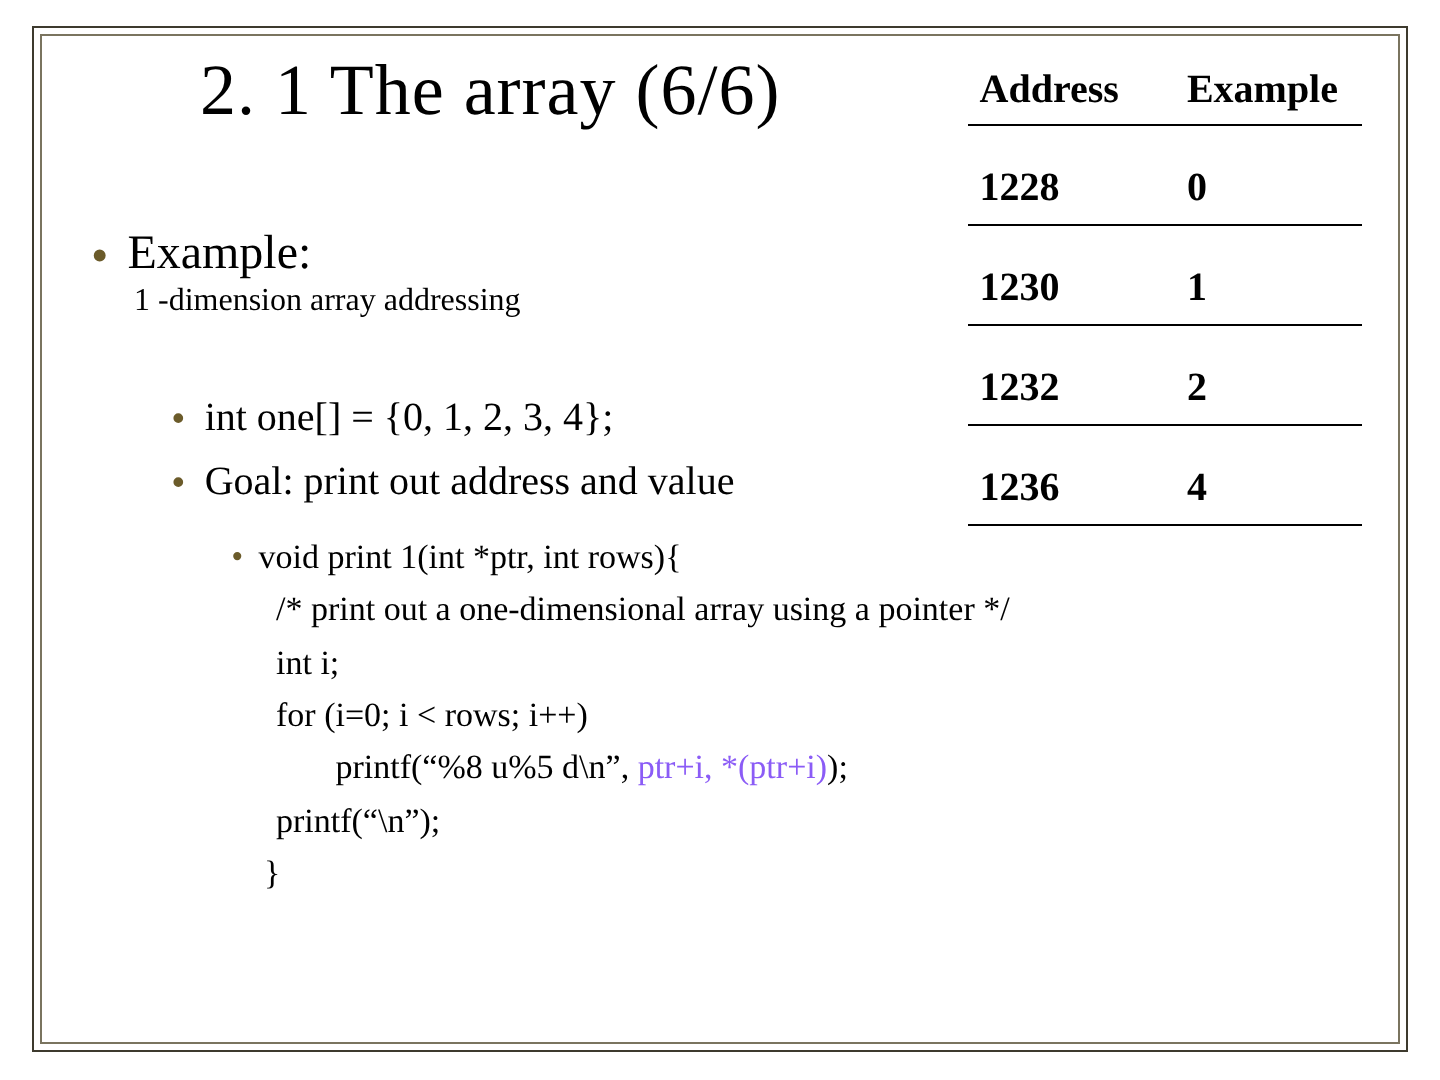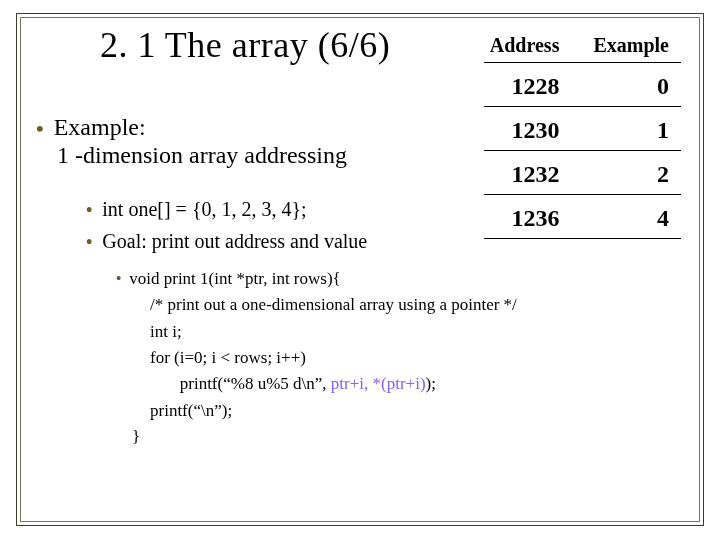--- a/index.html
+++ b/index.html
@@ -1,34 +1,34 @@
 <!DOCTYPE html>
 <html><head>
 <meta charset="utf-8">
 <style>
   html,body{margin:0;padding:0;width:720px;height:540px;background:#fff;font-family:Garamond,"Times New Roman",serif;color:#000;overflow:hidden}
   .slide{position:relative;width:720px;height:540px;box-sizing:border-box}
   .frame{position:absolute;inset:13px 16px 14px 16px;border:1.5px solid #3e3a2e}
   .inner-frame{position:absolute;inset:17px 20px 18px 20px;border:1px solid #7a745f}
   .title{position:absolute;left:100px;top:24px;font-size:36px;font-weight:400;letter-spacing:.5px}
-  .b1{position:absolute;left:36px;top:114px}
+  .b1{position:absolute;left:46px;top:114px}
   .b1 .lbl{font-size:24px}
-  .b1 .lbl2{font-size:24px;position:absolute;left:21px;top:28px;white-space:nowrap}
+  .b1 .lbl2{font-size:16px;position:absolute;left:21px;top:28px;white-space:nowrap}
   .b2a{position:absolute;left:86px;top:198px;font-size:20px}
   .b2b{position:absolute;left:86px;top:230px;font-size:20px}
   .b3{position:absolute;left:116px;top:266px;font-size:17px;line-height:1.55}
   .bullet{color:#6b5b2a;font-weight:bold;margin-right:10px;font-size:22px;vertical-align:-1px}
   .bullet2{color:#6b5b2a;font-weight:bold;margin-right:10px;font-size:18px}
   .bullet3{color:#6b5b2a;font-weight:bold;margin-right:8px;font-size:15px;vertical-align:1px}
-  .codeblk{margin-left:34px}
+  .codeblk{margin-left:22px}
   .codeblk div{white-space:pre}
   .red{color:#8b5cf6}
   .tbl{position:absolute;right:39px;top:29px;border-collapse:collapse;font-family:"Times New Roman",serif}
   .tbl th{font-weight:700;font-size:20px;text-align:center;padding:5px 12px 5px 6px;border-bottom:1.5px solid #000}
-  .tbl td{font-weight:700;font-size:24px;text-align:right;padding:10px 12px 6px 6px;border-bottom:1.5px solid #000}
+  .tbl td{font-weight:700;font-size:20px;text-align:left;padding:20px 12px 6px 6px;border-bottom:1.5px solid #000}
   .tbl td:first-child,.tbl th:first-child{padding-right:28px}
 </style>
 </head>
 <body>
 
 <div class="slide">
   <div class="frame"></div>
   <div class="inner-frame"></div>
 
   <div class="title">2. 1 The array (6/6)</div>

